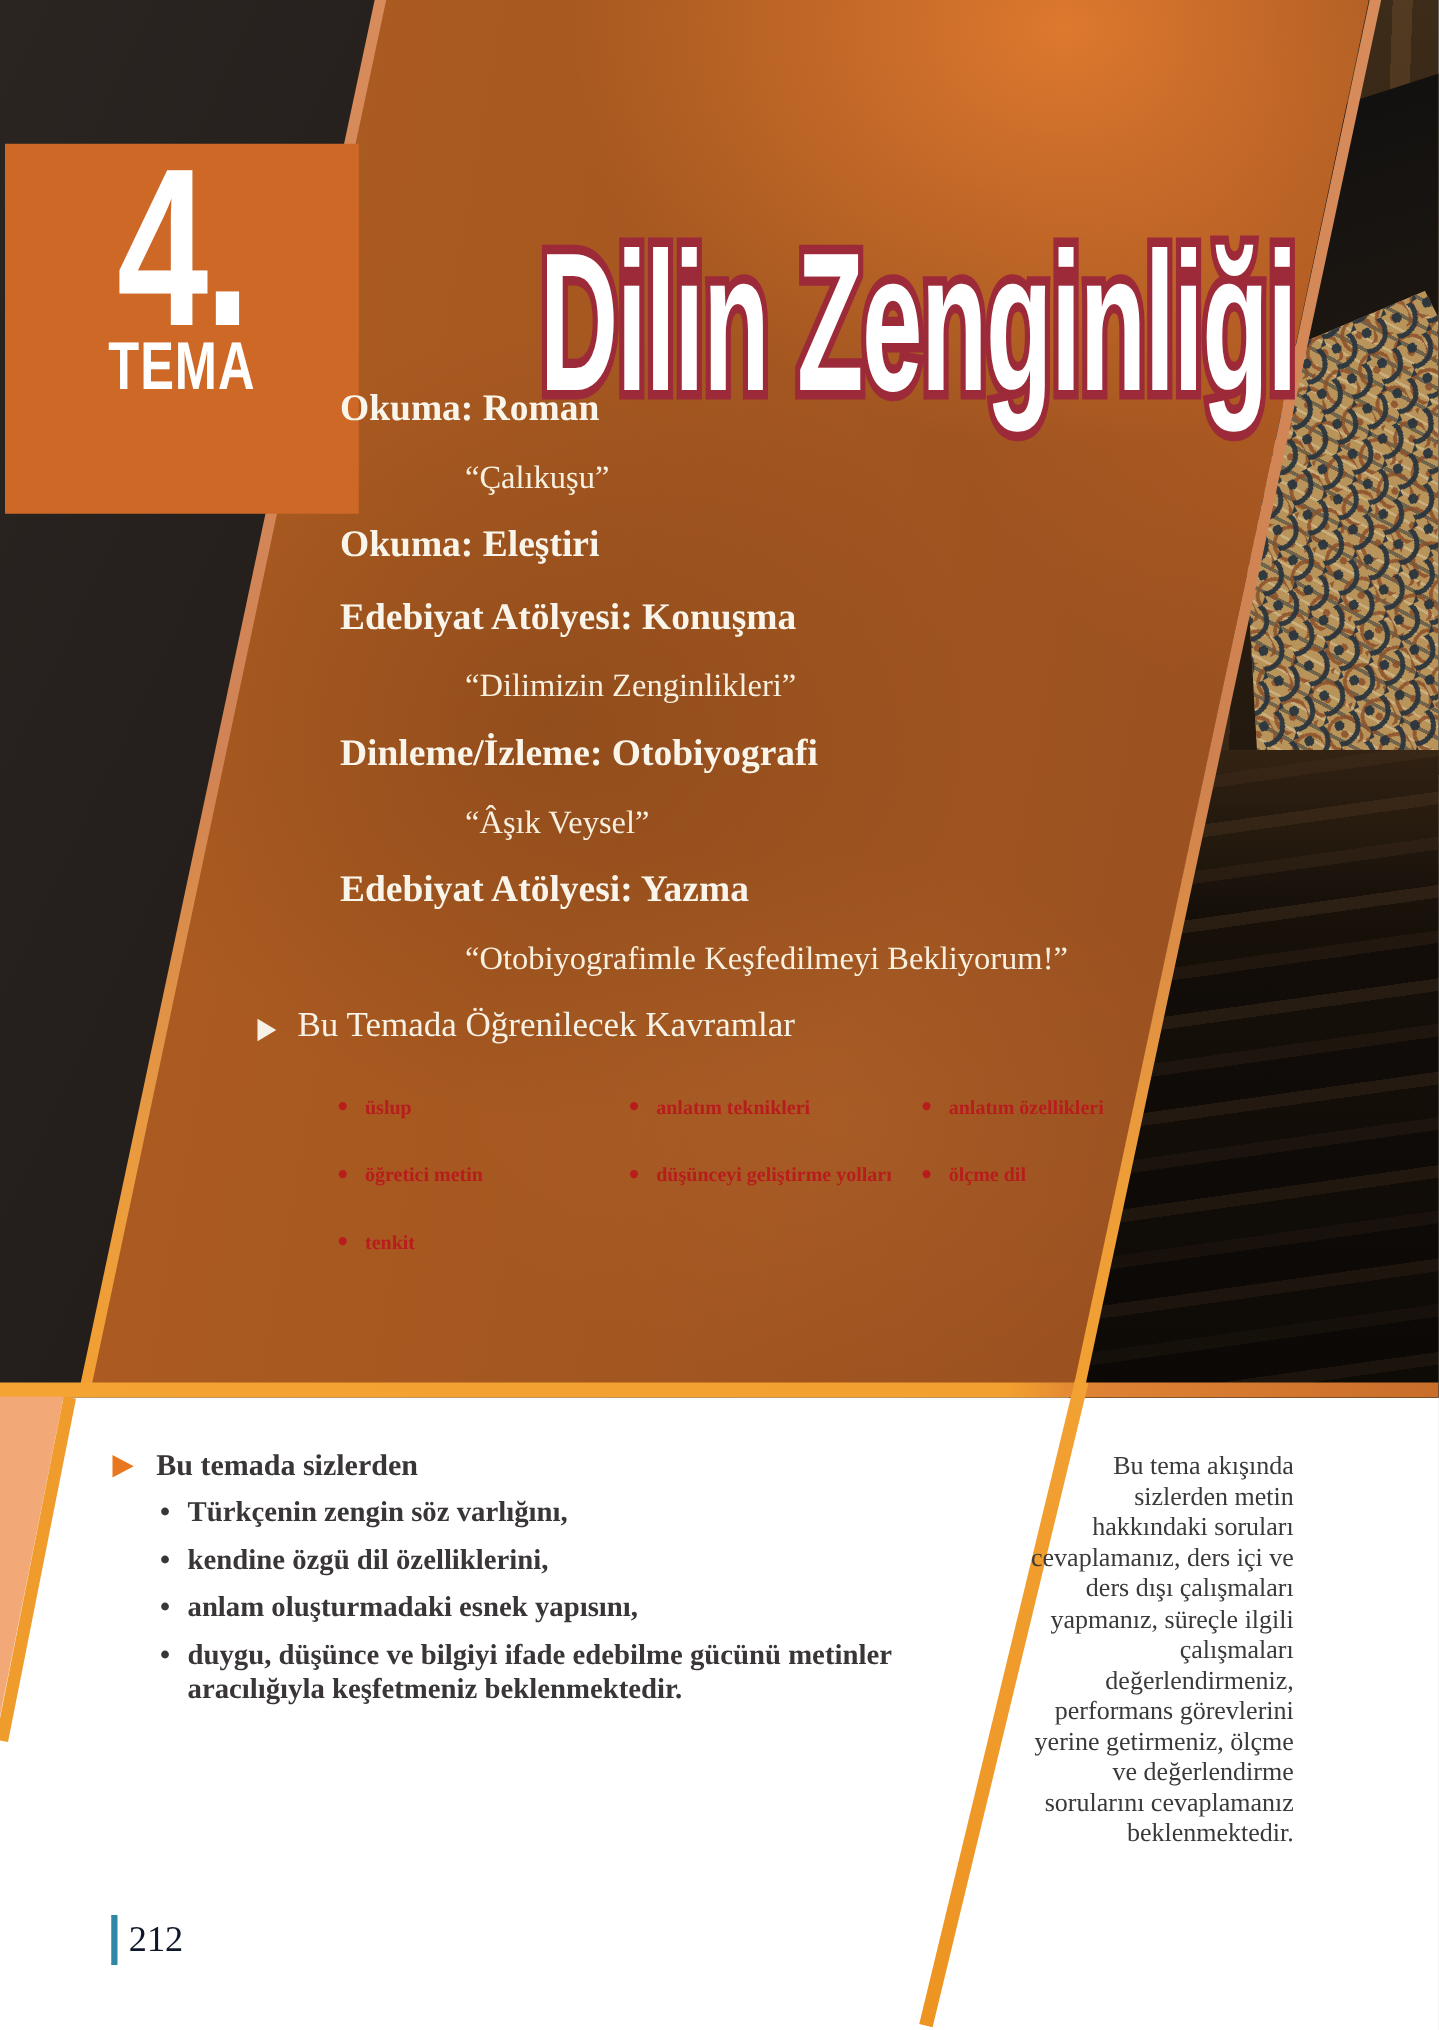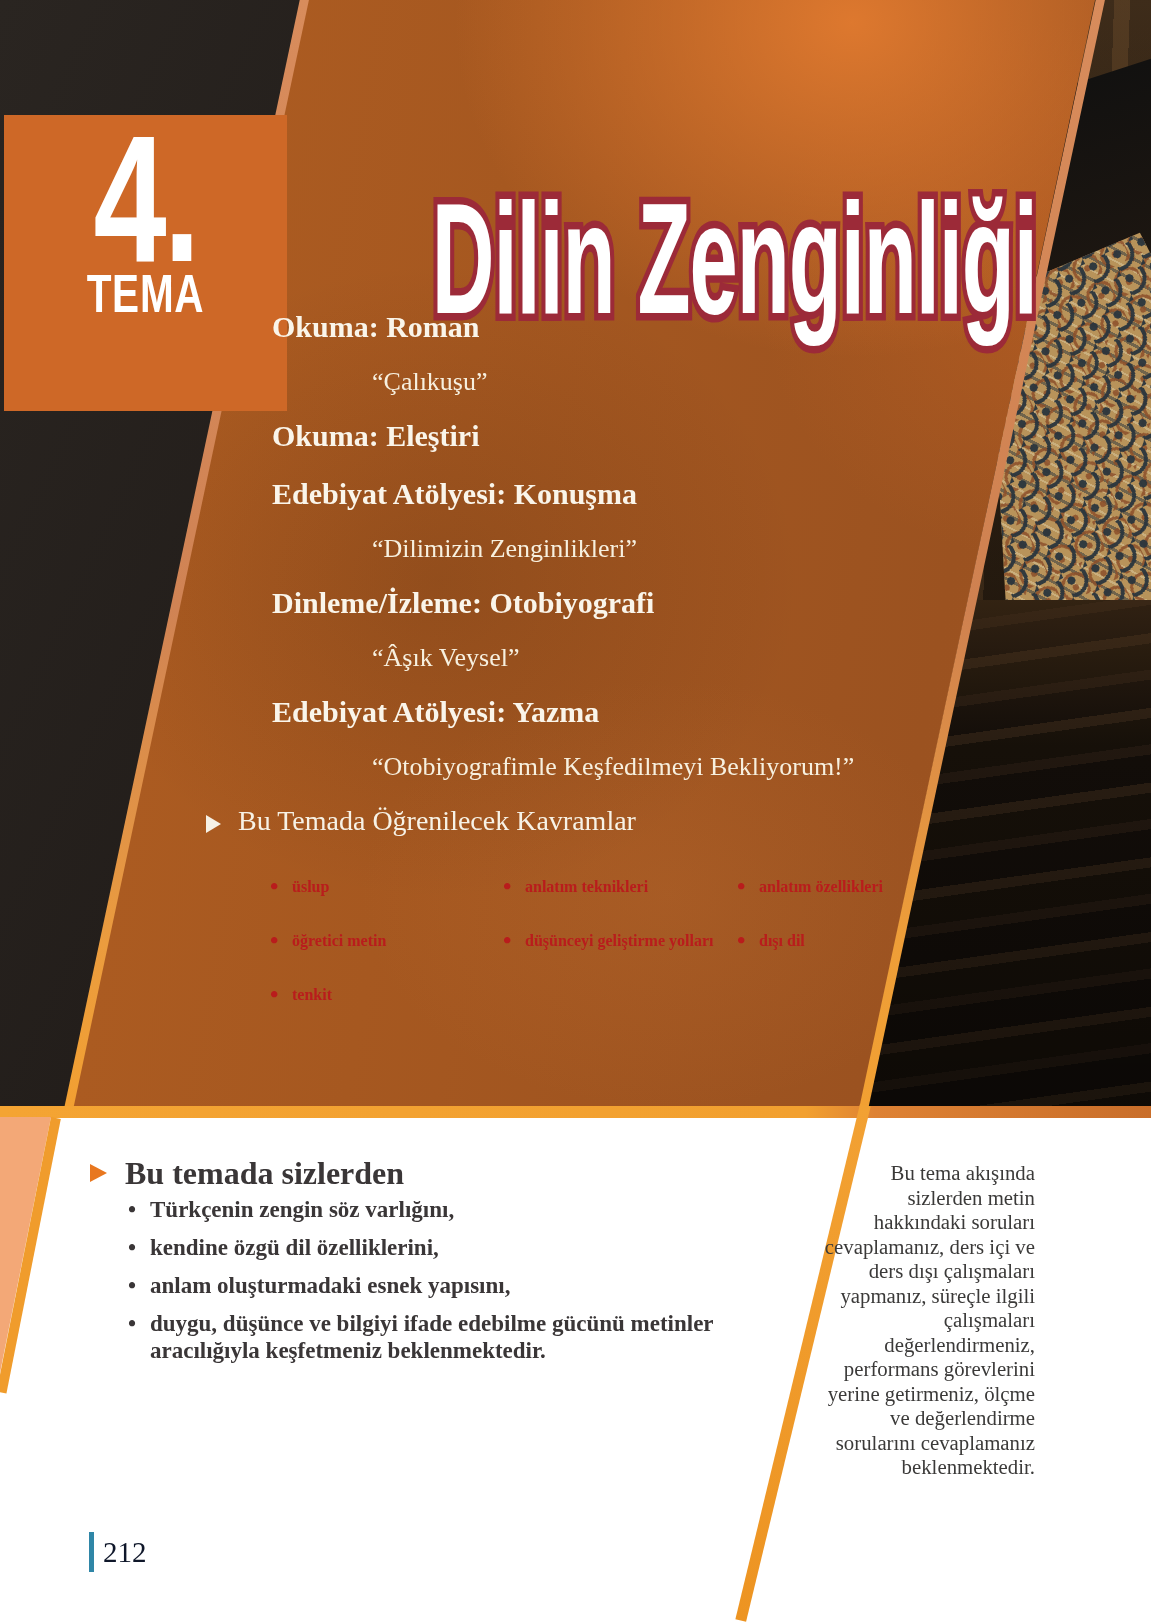--- a/index.html
+++ b/index.html
@@ -87,21 +87,21 @@
     clip-path:polygon(0 0,51px 0,0 256px);background:#f3a877;}
   .stripe{position:absolute;transform-origin:0 0;}
   .stripe-left{left:51px;top:1117px;width:10px;height:280px;transform:rotate(11.2deg);
     background:#f09c2c;}
   .stripe-right{left:860px;top:1104px;width:11px;height:530px;transform:rotate(13.6deg);
     background:linear-gradient(to bottom,#f2a133,#ed9422);}
 
   
   .tri-orange{left:90px;top:1164px;border-top:9px solid transparent;border-bottom:9px solid transparent;
     border-left:17px solid #e8771f;}
-  .expect-header{position:absolute;left:125px;top:1158px;font-size:32px;line-height:30px;
+  .expect-header{position:absolute;left:125px;top:1158px;font-size:24px;line-height:30px;
     font-weight:bold;color:#3a3637;}
   .expect-list{position:absolute;left:128px;top:1196px;width:630px;margin:0;padding:0;list-style:none;
     color:#3a3637;font-weight:bold;font-size:23px;line-height:27px;}
   .expect-list li{position:relative;margin:0 0 11px 0;padding-left:22px;}
   .expect-list li::before{content:"\2022";position:absolute;left:0;top:0;}
 
   
   .side-note{position:absolute;left:813px;top:1161px;width:222px;text-align:right;
     font-size:20.8px;line-height:24.5px;color:#3b3a39;}
 
@@ -156,21 +156,21 @@
     <li>üslup</li>
     <li>öğretici metin</li>
     <li>tenkit</li>
   </ul>
   <ul class="concept-col col2">
     <li>anlatım teknikleri</li>
     <li>düşünceyi geliştirme yolları</li>
   </ul>
   <ul class="concept-col col3">
     <li>anlatım özellikleri</li>
-    <li>dışı dil</li>
+    <li>ölçme dil</li>
   </ul>
 
   <div class="hbar"></div>
   <div class="peach"></div>
   <div class="stripe stripe-left"></div>
   <div class="stripe stripe-right"></div>
 
   <span class="tri tri-orange"></span>
   <div class="expect-header">Bu temada sizlerden</div>
   <ul class="expect-list">

